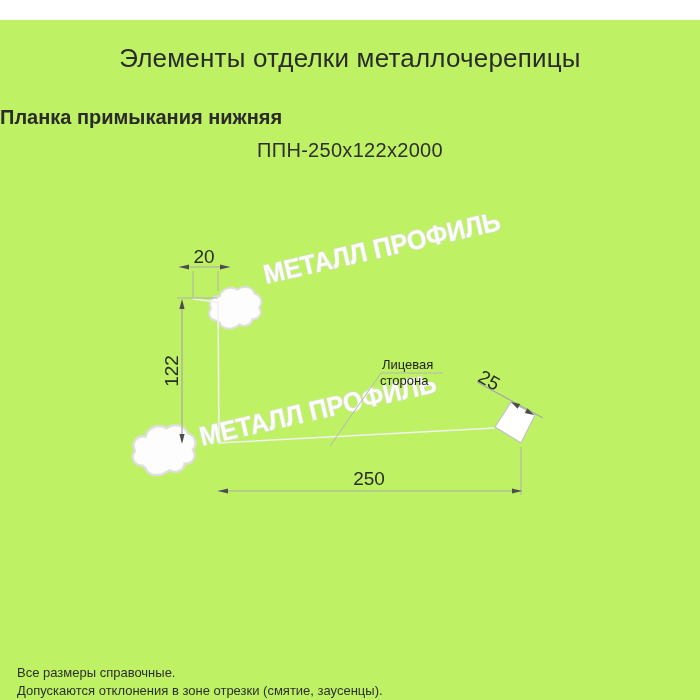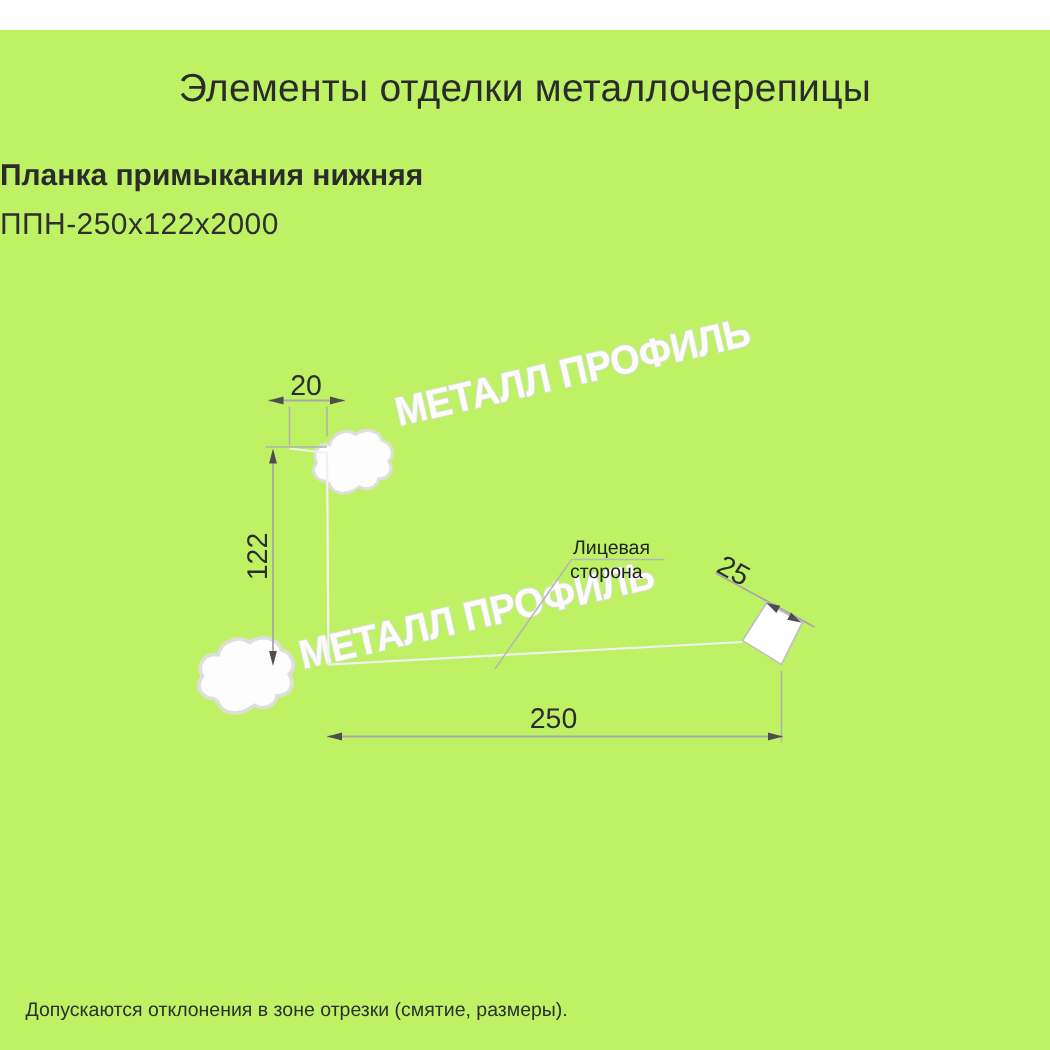--- a/index.html
+++ b/index.html
@@ -19,20 +19,21 @@
     margin:0;
   }
   .subtitle{
     position:absolute;top:86px;left:0;right:0;
     font-size:20px;font-weight:700;
     color:#2b2b2b;
     margin:0;
   }
   .model{
     position:absolute;top:119px;left:0;right:0;
+    text-align:center;
     font-size:20px;font-weight:400;
     color:#2f2f2f;letter-spacing:0.3px;
   }
   .drawing-svg{
     position:absolute;left:0;top:0;width:700px;height:700px;
   }
   .dim-line{stroke:#a8a8a8;stroke-width:1.2;fill:none;}
   .ext-line{stroke:#b0b0b0;stroke-width:1;fill:none;}
   .leader-line{stroke:#b6b6b6;stroke-width:1;fill:none;}
   .profile-line{stroke:#f1f1f1;stroke-width:1.5;fill:none;}
@@ -100,16 +101,17 @@
     <polygon class="arrow" points="534,395 524.8,393.1 527.4,388.3"></polygon>
     <text class="dim-text" x="486" y="366" text-anchor="middle" transform="rotate(29 486 366)">25</text>
 
     <line class="leader-line" x1="381" y1="353" x2="443" y2="353"></line>
     <line class="leader-line" x1="381" y1="353" x2="330" y2="426"></line>
     <text class="label-text" x="382" y="349">Лицевая</text>
     <text class="label-text" x="380" y="365">сторона</text>
   </svg>
 
   <div class="notes">
-    <div>Допускаются отклонения в зоне отрезки (смятие, размеры).</div>
+    <div>Все размеры справочные.</div>
+    <div>Допускаются отклонения в зоне отрезки (смятие, заусенцы).</div>
   </div>
 
 </div>
 
 </body></html>

